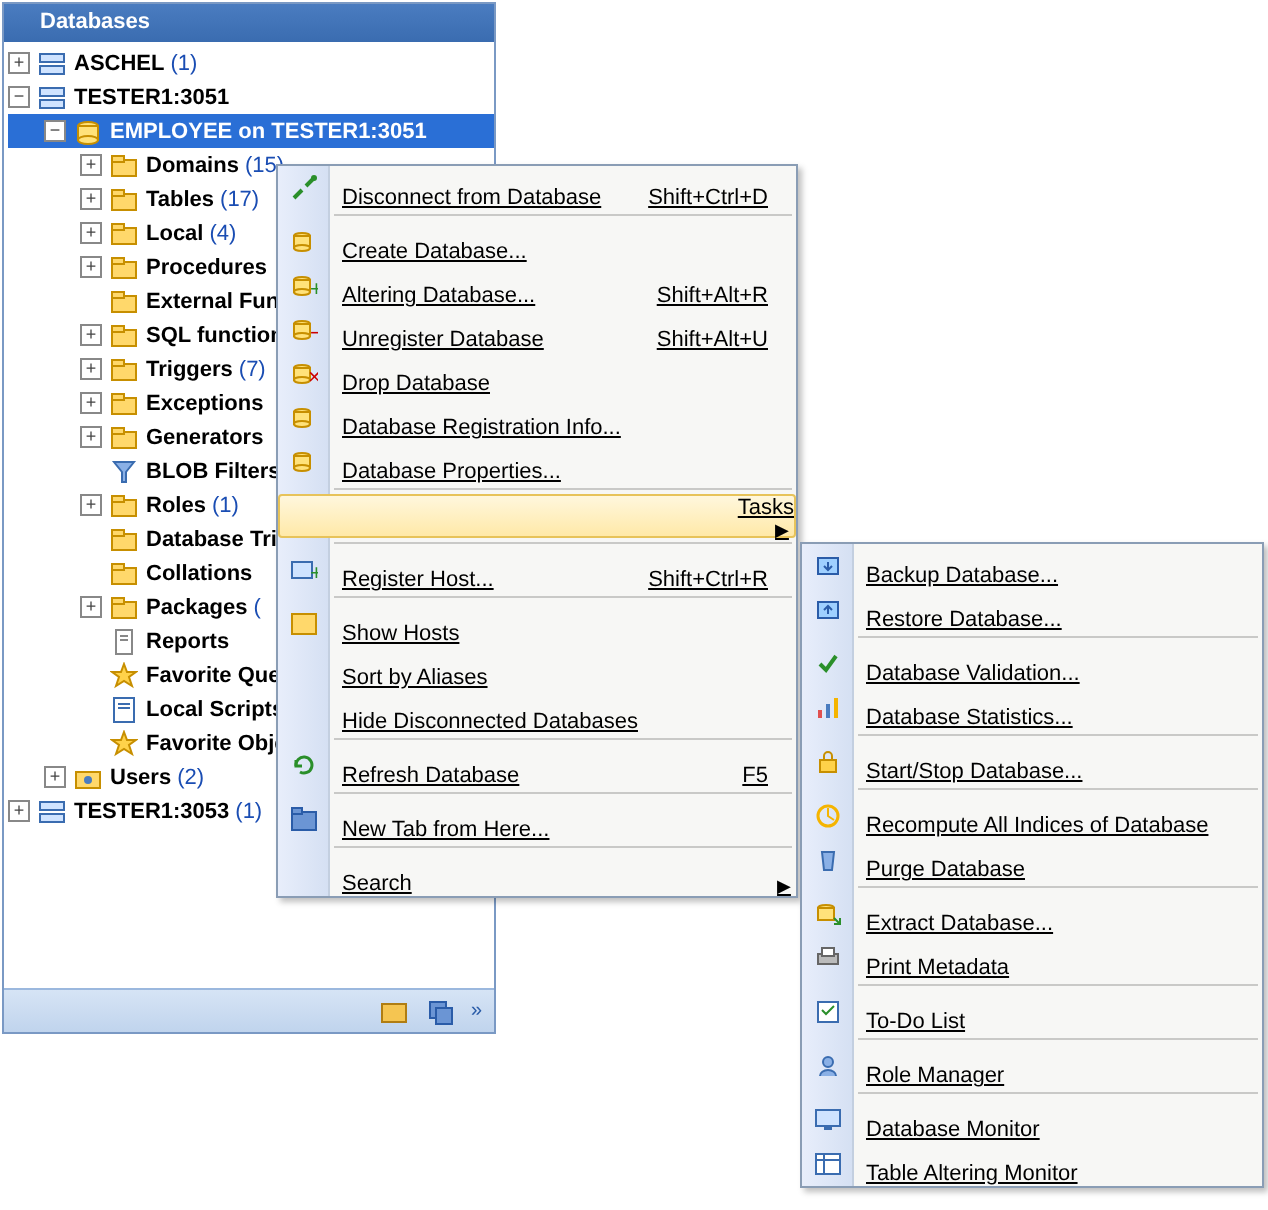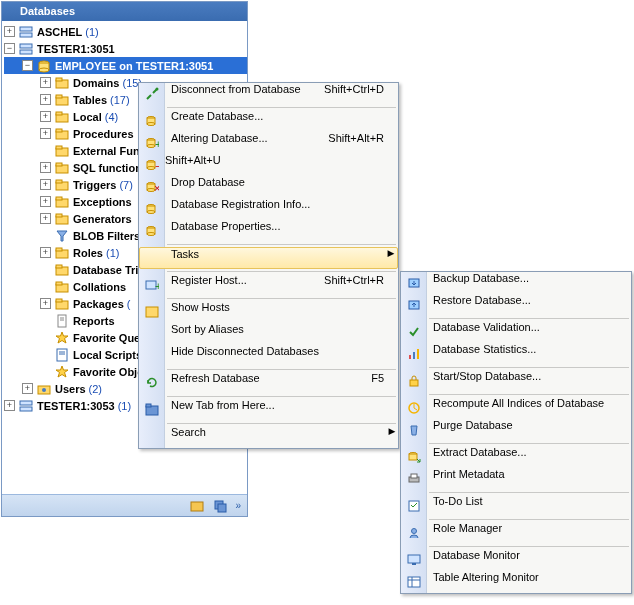--- a/index.html
+++ b/index.html
@@ -18,26 +18,26 @@
 .icn { width: 16px; height: 16px; margin-right: 3px; display: inline-flex; align-items: center; justify-content: center; }
 .lbl { color: #000; font-weight: bold; }
 .lbl.bold { font-weight: bold; }
 .cnt { color: #1a4db3; margin-left: 3px; }
 
 .status-bar { position: absolute; bottom: 0; left: 0; right: 0; height: 22px; background: linear-gradient(#d6e4f5, #c0d4ed); border-top: 1px solid #9bb8de; display: flex; justify-content: flex-end; align-items: center; padding-right: 6px; gap: 4px; }
 
 .menu { position: absolute; background: #f7f7f5; border: 1px solid #8a9db5; box-shadow: 2px 2px 3px rgba(0,0,0,0.25); }
 .menu .gutter { position: absolute; left: 0; top: 0; bottom: 0; width: 26px; background: linear-gradient(to right, #e8eefb, #d5e0f3); border-right: 1px solid #c3cfe0; }
 .menu-items { position: relative; }
-.menu-item { display: flex; align-items: flex-start; height: 22px; cursor: default; }
+.menu-item { display: flex; align-items: flex-end; height: 22px; cursor: default; text-decoration: underline; }
 .menu-item .micn { width: 26px; height: 22px; display: inline-flex; align-items: center; justify-content: center; }
 .menu-item .mlbl { padding-left: 6px; flex: 1; color: #000; }
 .menu-item .mshort { color: #000; padding-right: 14px; }
 .menu-item .arrow { width: 12px; text-align: center; font-size: 9px; color: #000; }
-.menu-item.highlight { background: linear-gradient(#fff7dd, #ffe9a8); border: 1px solid #e7c35a; border-radius: 2px; height: 22px; margin: 0; }
+.menu-item.highlight { background: linear-gradient(#fff7dd, #ffe9a8); border: 1px solid #e7c35a; border-radius: 2px; height: 22px; margin: 0; flex-direction: column; }
 .menu-item.highlight .micn { width: 25px; }
 .menu-sep { height: 1px; background: #c9c9c7; margin: 2px 2px 2px 28px; }
 
 .menu1 { left: 138px; top: 82px; width: 261px; }
 .menu2 { left: 400px; top: 271px; width: 232px; }
 
 
 svg { display: block; }
 </style>
 </head>
@@ -364,20 +364,21 @@
       </div>
       <div class="menu-item">
         <span class="micn">
           <svg width="14" height="14">
             <ellipse cx="6" cy="4" rx="4" ry="1.5" fill="#ffe27a" stroke="#c78f00"></ellipse>
             <rect x="2" y="4" width="8" height="6" fill="#ffe27a" stroke="#c78f00"></rect>
             <ellipse cx="6" cy="10" rx="4" ry="1.5" fill="#ffe27a" stroke="#c78f00"></ellipse>
             <text x="10" y="12" font-size="9" fill="#c00">−</text>
           </svg>
         </span>
+        <span class="mlbl">Unregister Database</span>
         <span class="mshort">Shift+Alt+U</span>
       </div>
       <div class="menu-item">
         <span class="micn">
           <svg width="14" height="14">
             <ellipse cx="6" cy="4" rx="4" ry="1.5" fill="#ffe27a" stroke="#c78f00"></ellipse>
             <rect x="2" y="4" width="8" height="6" fill="#ffe27a" stroke="#c78f00"></rect>
             <ellipse cx="6" cy="10" rx="4" ry="1.5" fill="#ffe27a" stroke="#c78f00"></ellipse>
             <text x="9" y="12" font-size="9" fill="#c00">×</text>
           </svg>

